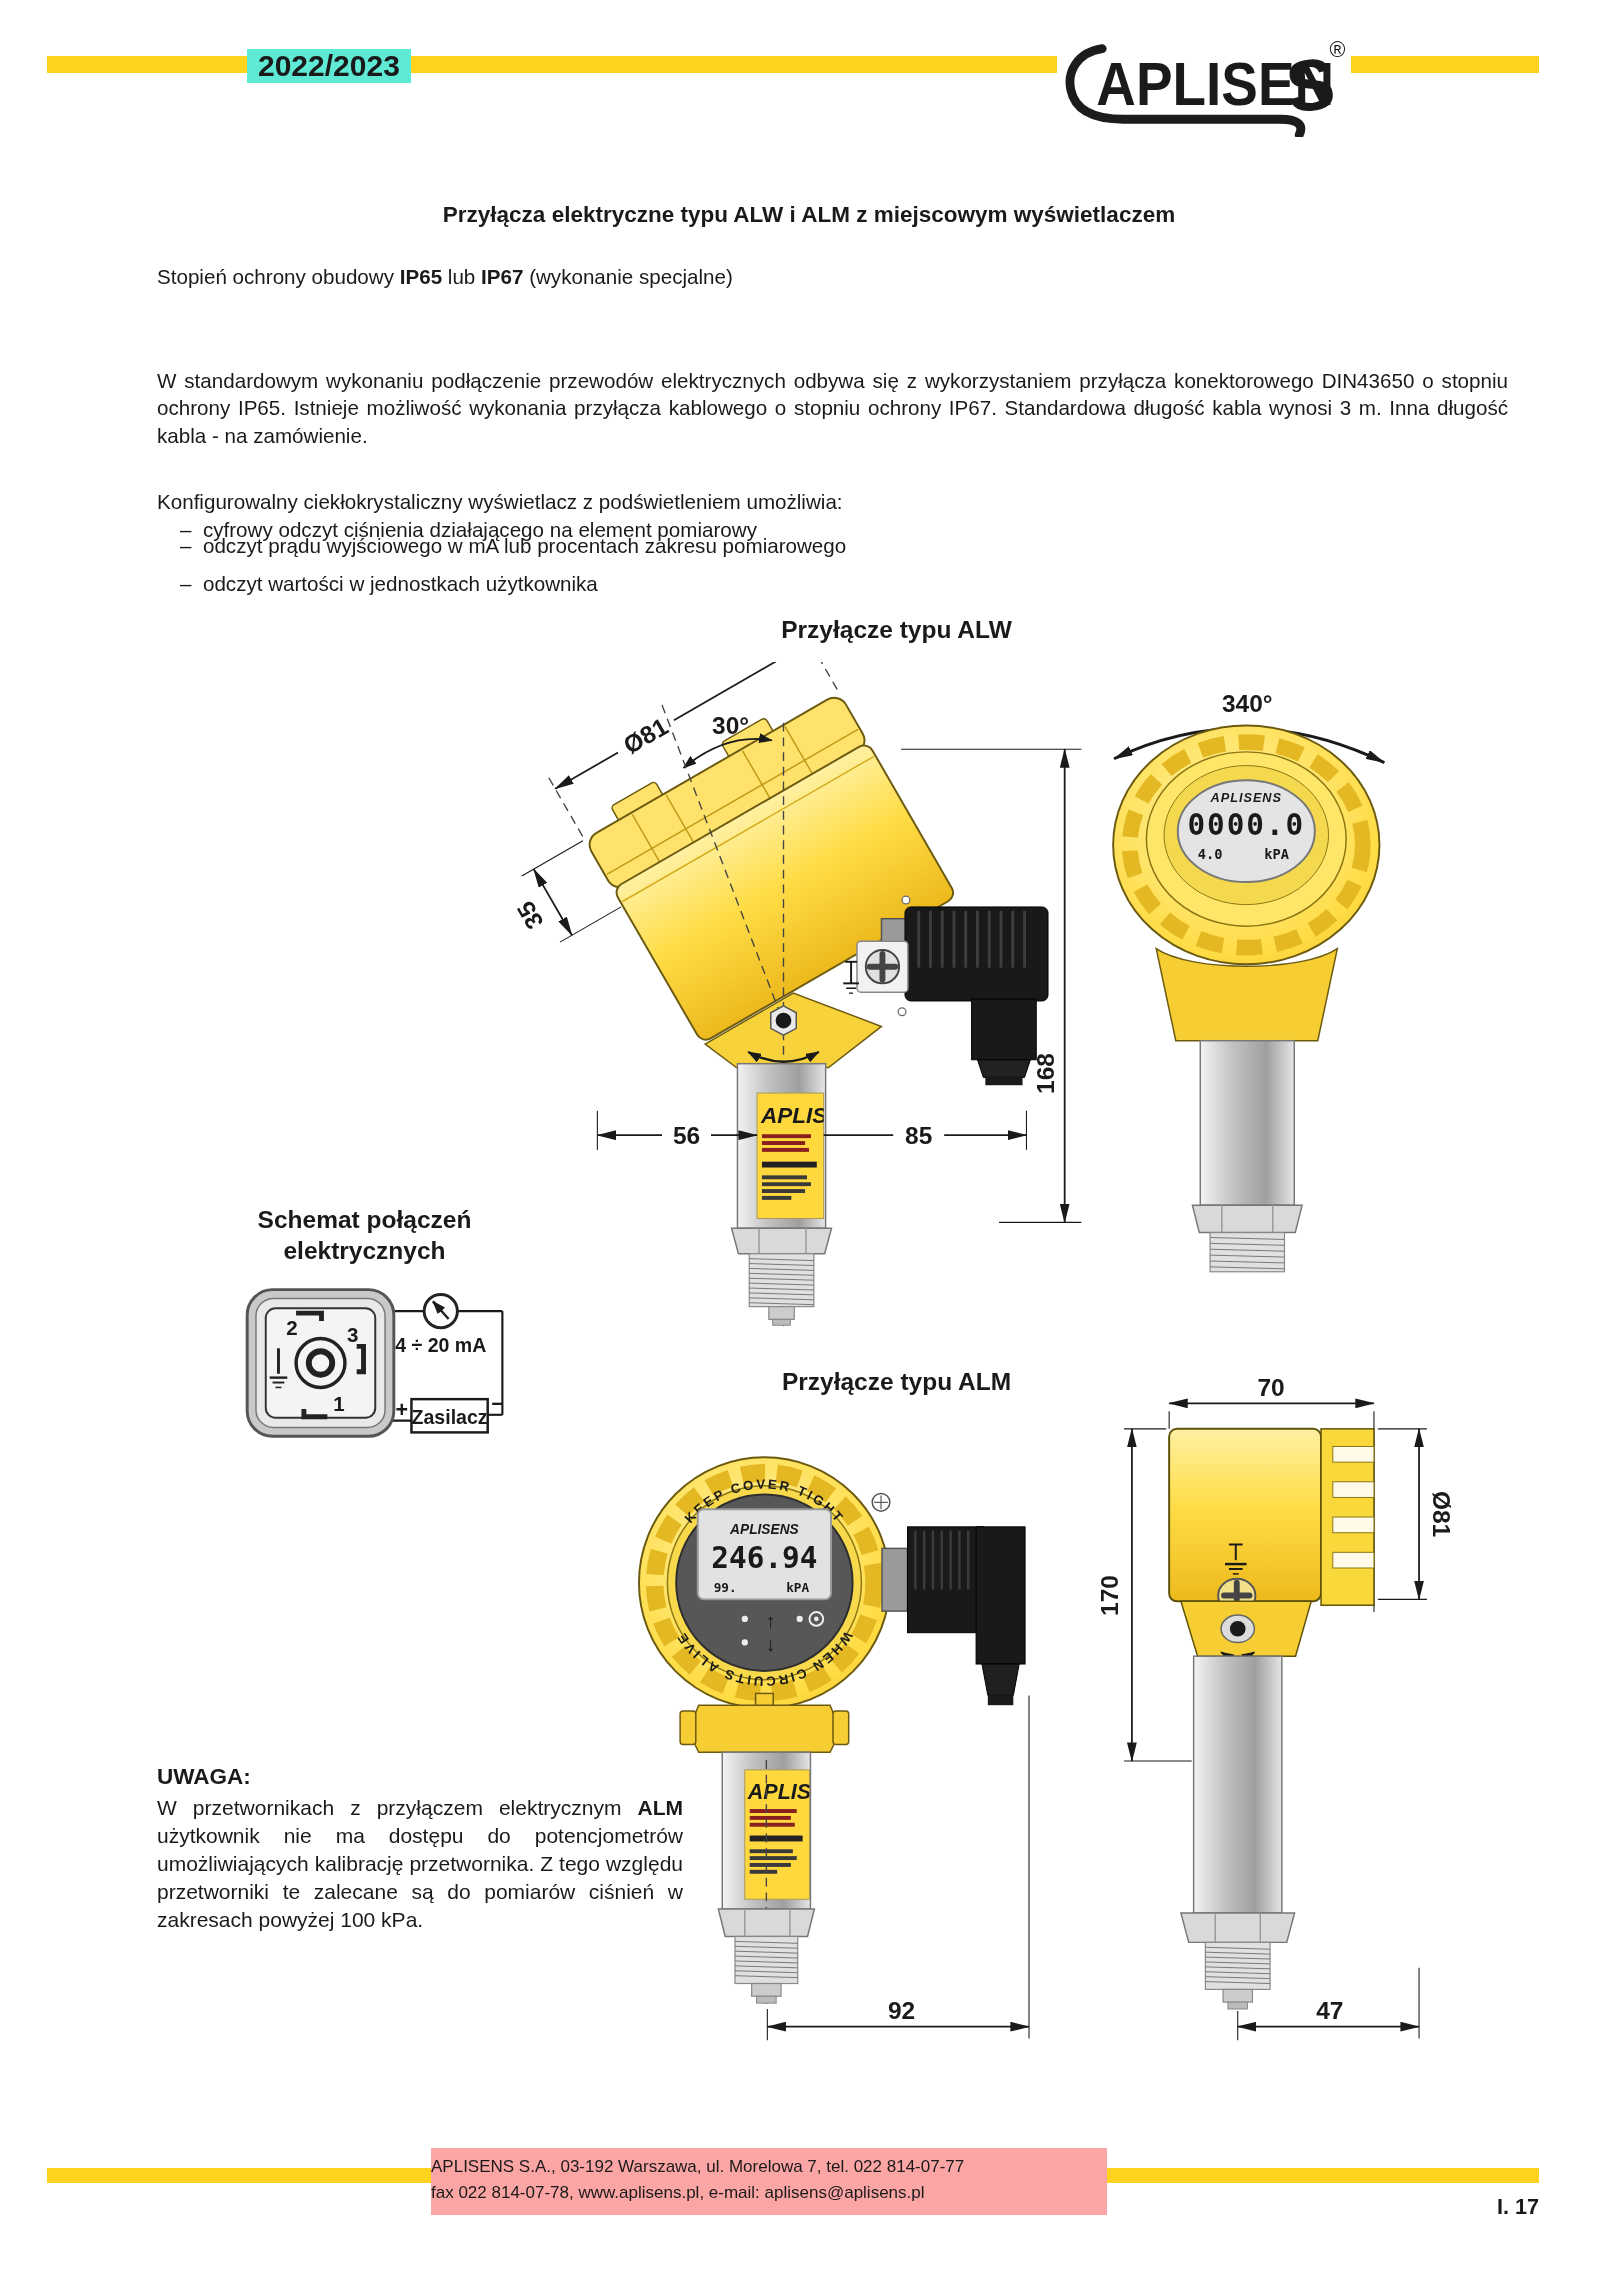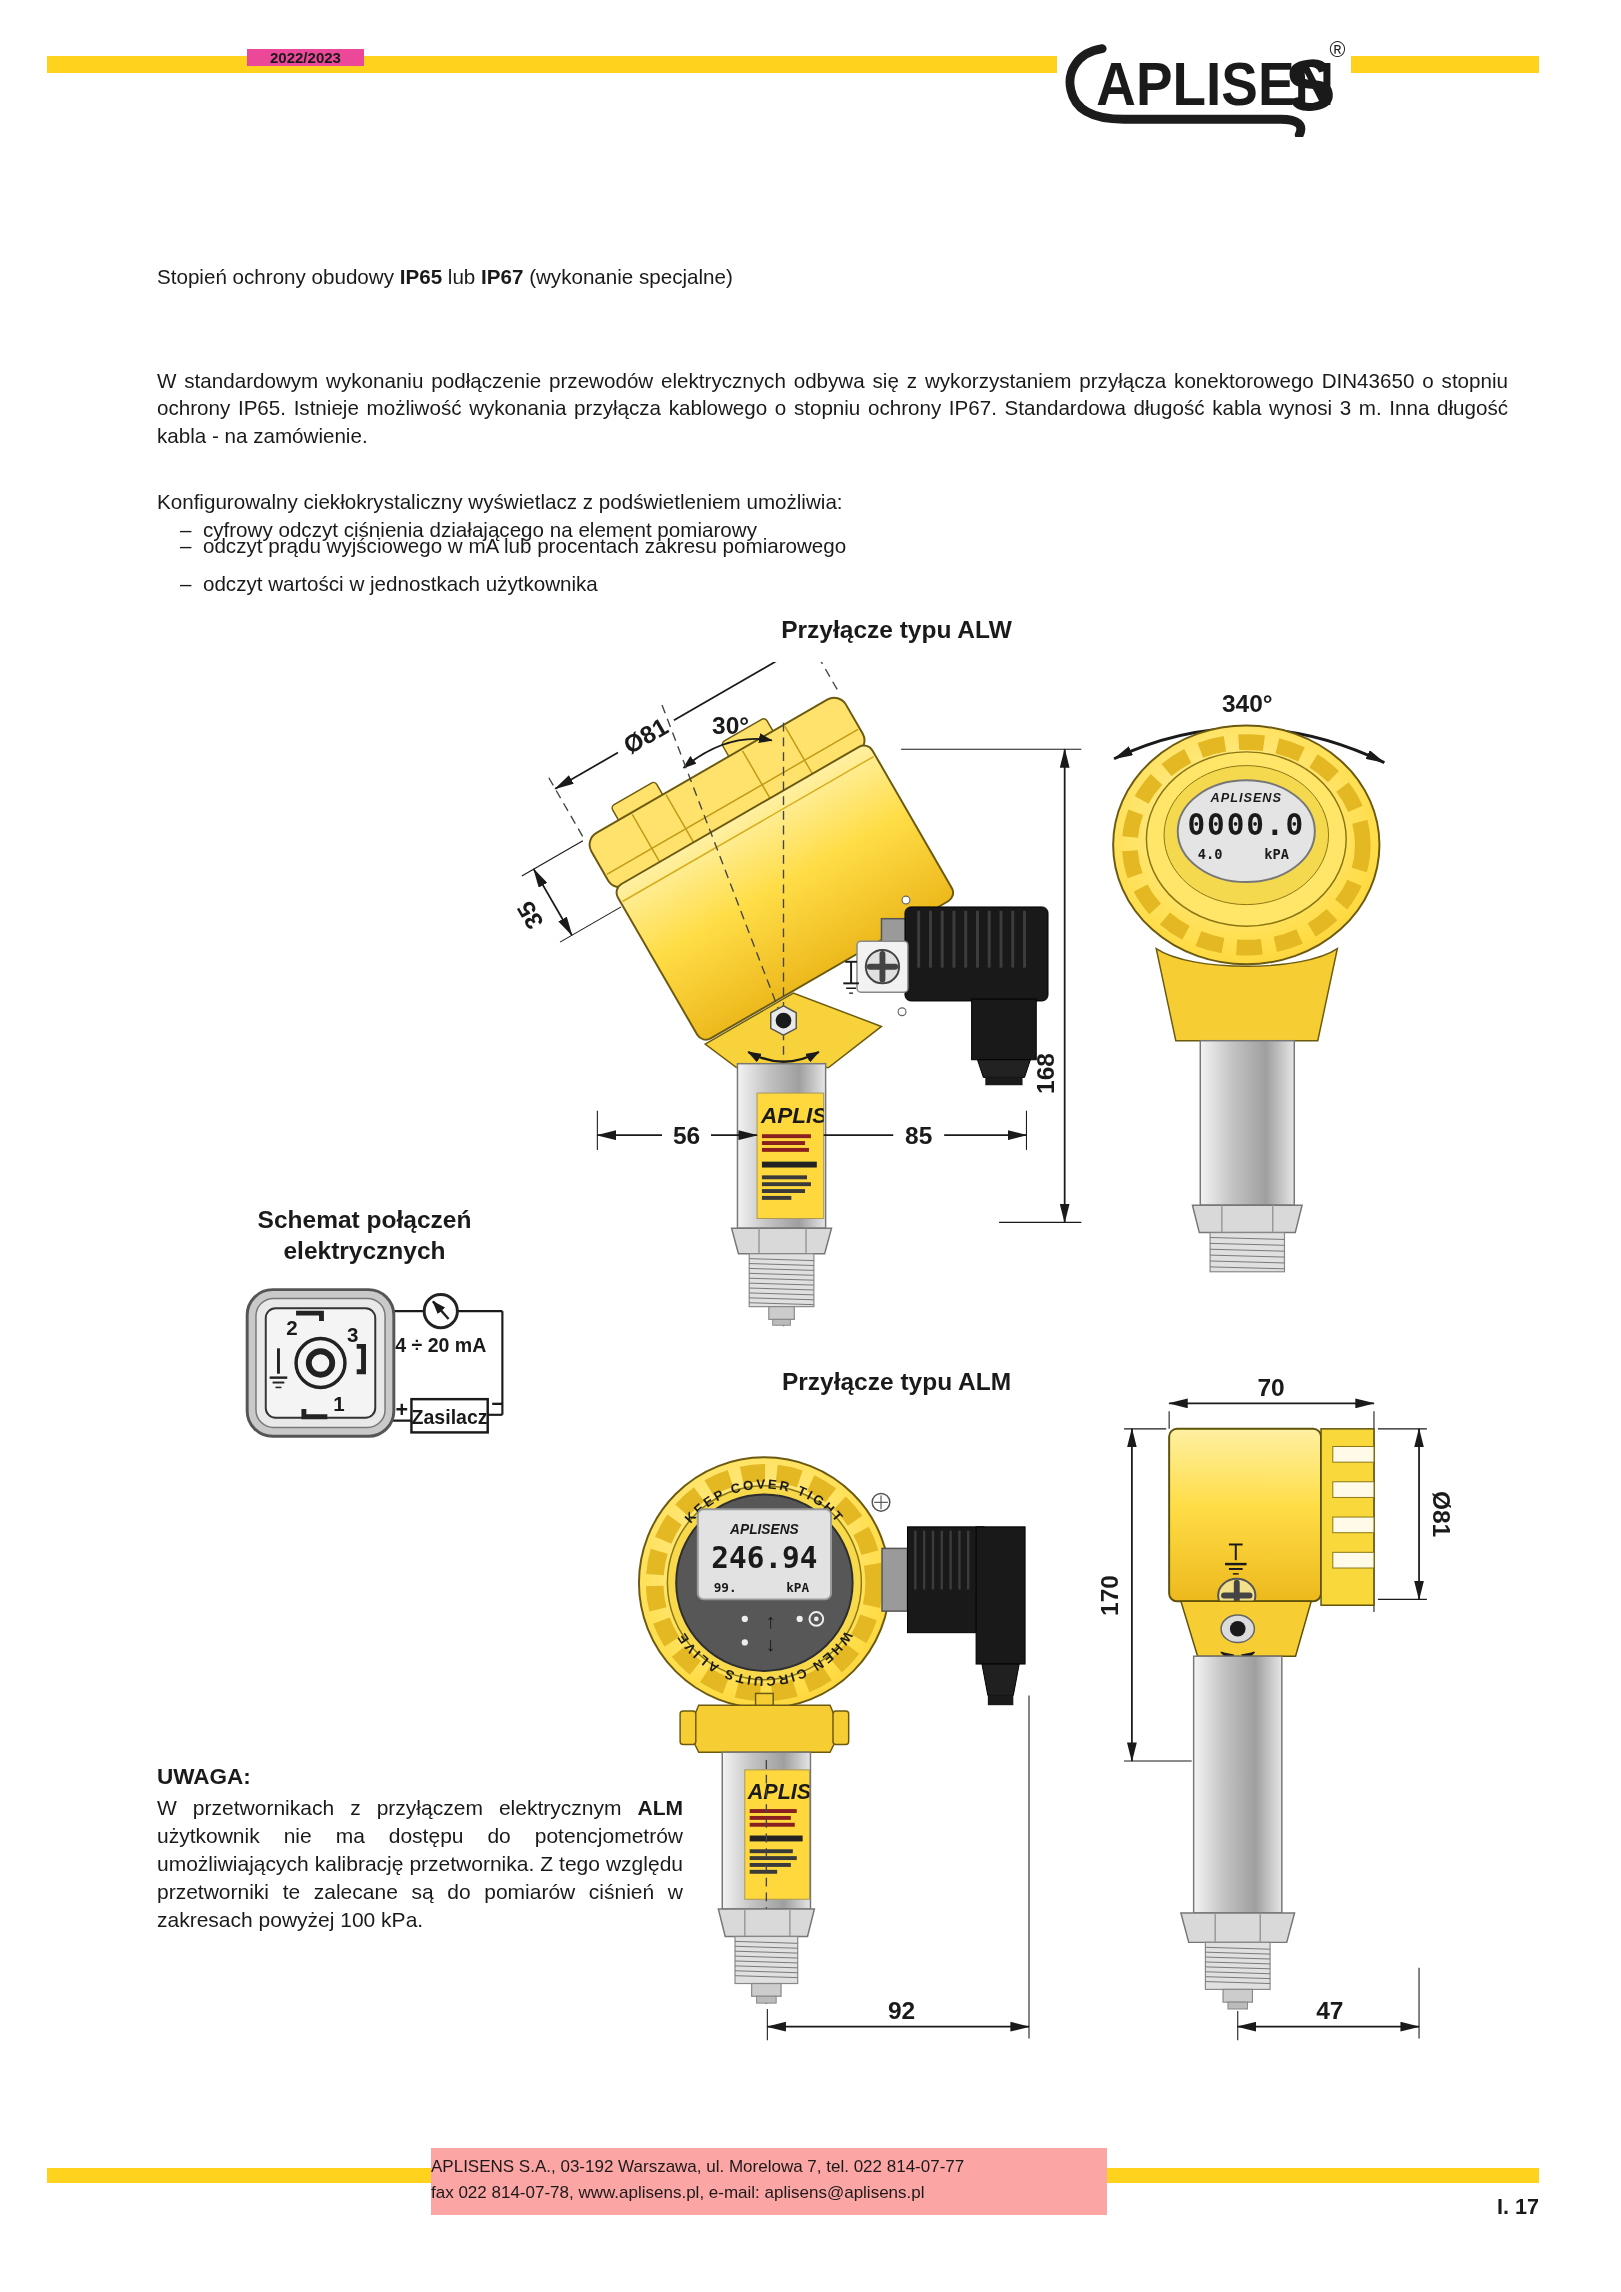--- a/index.html
+++ b/index.html
@@ -5,21 +5,21 @@
   html,body{margin:0;padding:0;background:#888;}
   .page{position:relative;width:1621px;height:2293px;background:#ffffff;margin:0 auto;
         font-family:"Liberation Sans",sans-serif;color:#1a1a1a;overflow:hidden;}
   .abs{position:absolute;}
   .bar{background:#FFD21E;height:16.7px;}
   .doc-title{font-size:22.5px;font-weight:bold;text-align:center;}
   .body-txt{font-size:20.6px;line-height:27.4px;}
   .just{text-align:justify;}
   b,.b{font-weight:bold;}
   .fig-heading{font-size:24.5px;font-weight:bold;text-align:center;}
-  .edition{font-size:15px;font-weight:bold;background:#ec4899;padding:0 23px;}
+  .edition{font-size:30px;font-weight:bold;background:#5eead4;padding:0 11px;}
   svg text{font-family:"Liberation Sans",sans-serif;fill:#1a1a1a;}
   svg .seg{font-family:"DejaVu Sans Mono",monospace;}
   svg .dim{font-size:25px;font-weight:bold;}
   svg .dl{stroke:#1a1a1a;stroke-width:1.8;fill:none;}
   svg .ext{stroke:#1a1a1a;stroke-width:1.1;fill:none;}
   svg .dash{stroke:#444;stroke-width:1.4;stroke-dasharray:9 6;fill:none;}
   svg .wire{stroke:#1a1a1a;stroke-width:2.2;fill:none;}
   .footer-box{background:#fca5a5;text-align:left;font-size:17px;line-height:26.5px;}
   .pageno{font-size:21.6px;font-weight:bold;text-align:right;}
   .note-txt{font-size:21px;line-height:28px;text-align:justify;}
@@ -32,20 +32,21 @@
   <div class="abs bar" style="left:47px;top:56px;width:1492px;"></div>
   <div class="abs edition" style="left:247px;top:49px;">2022/2023</div>
   <div class="abs" style="left:1057px;top:27.4px;width:294px;height:98px;background:#fff;"></div>
   <svg class="abs" style="left:1063px;top:29px;" width="294" height="108" viewBox="0 0 300 110">
     <path d="M 40,20 C 14,24 4,44 8,62 C 12,82 30,92 62,92 L 222,92 C 240,92 246,98 241,108" fill="none" stroke="#1c1c1c" stroke-width="9" stroke-linecap="round"></path>
     <text x="34" y="76" font-size="56" font-weight="bold" transform="translate(0,-8) scale(1,1.12)">APLISEN</text>
     <text x="228" y="84" font-size="74" font-weight="bold" transform="rotate(-6 240 60)">S</text>
     <text x="272" y="28" font-size="22">®</text>
   </svg>
 
+  <div class="abs doc-title" style="left:157px;top:202px;width:1304px;">Przyłącza elektryczne typu ALW i ALM z miejscowym wyświetlaczem</div>
   <div class="abs body-txt" style="left:157px;top:263px;width:1351px;"><span>Stopień ochrony obudowy </span><span class="b">IP65</span><span> lub </span><span class="b">IP67</span><span> (wykonanie specjalne)</span></div>
 
   <div class="abs body-txt just" style="left:157px;top:367px;width:1351px;">W standardowym wykonaniu podłączenie przewodów elektrycznych odbywa się z wykorzystaniem przyłącza konektorowego DIN43650 o stopniu ochrony IP65. Istnieje możliwość wykonania przyłącza kablowego o stopniu ochrony IP67. Standardowa długość kabla wynosi 3 m. Inna długość kabla - na zamówienie.</div>
 
   <div class="abs body-txt" style="left:157px;top:488px;width:1351px;">Konfigurowalny ciekłokrystaliczny wyświetlacz z podświetleniem  umożliwia:</div>
   <div class="abs body-txt" style="left:180px;top:516px;width:1327px;"><span>–</span>&nbsp;&nbsp;<span>cyfrowy odczyt ciśnienia działającego na element pomiarowy</span></div>
   <div class="abs body-txt" style="left:180px;top:532px;width:1327px;"><span>–</span>&nbsp;&nbsp;<span>odczyt prądu wyjściowego w mA lub procentach zakresu pomiarowego</span></div>
   <div class="abs body-txt" style="left:180px;top:570px;width:1327px;"><span>–</span>&nbsp;&nbsp;<span>odczyt wartości w jednostkach użytkownika</span></div>
 
   <div class="abs fig-heading" style="left:686px;top:616px;width:421px;">Przyłącze typu ALW</div>

